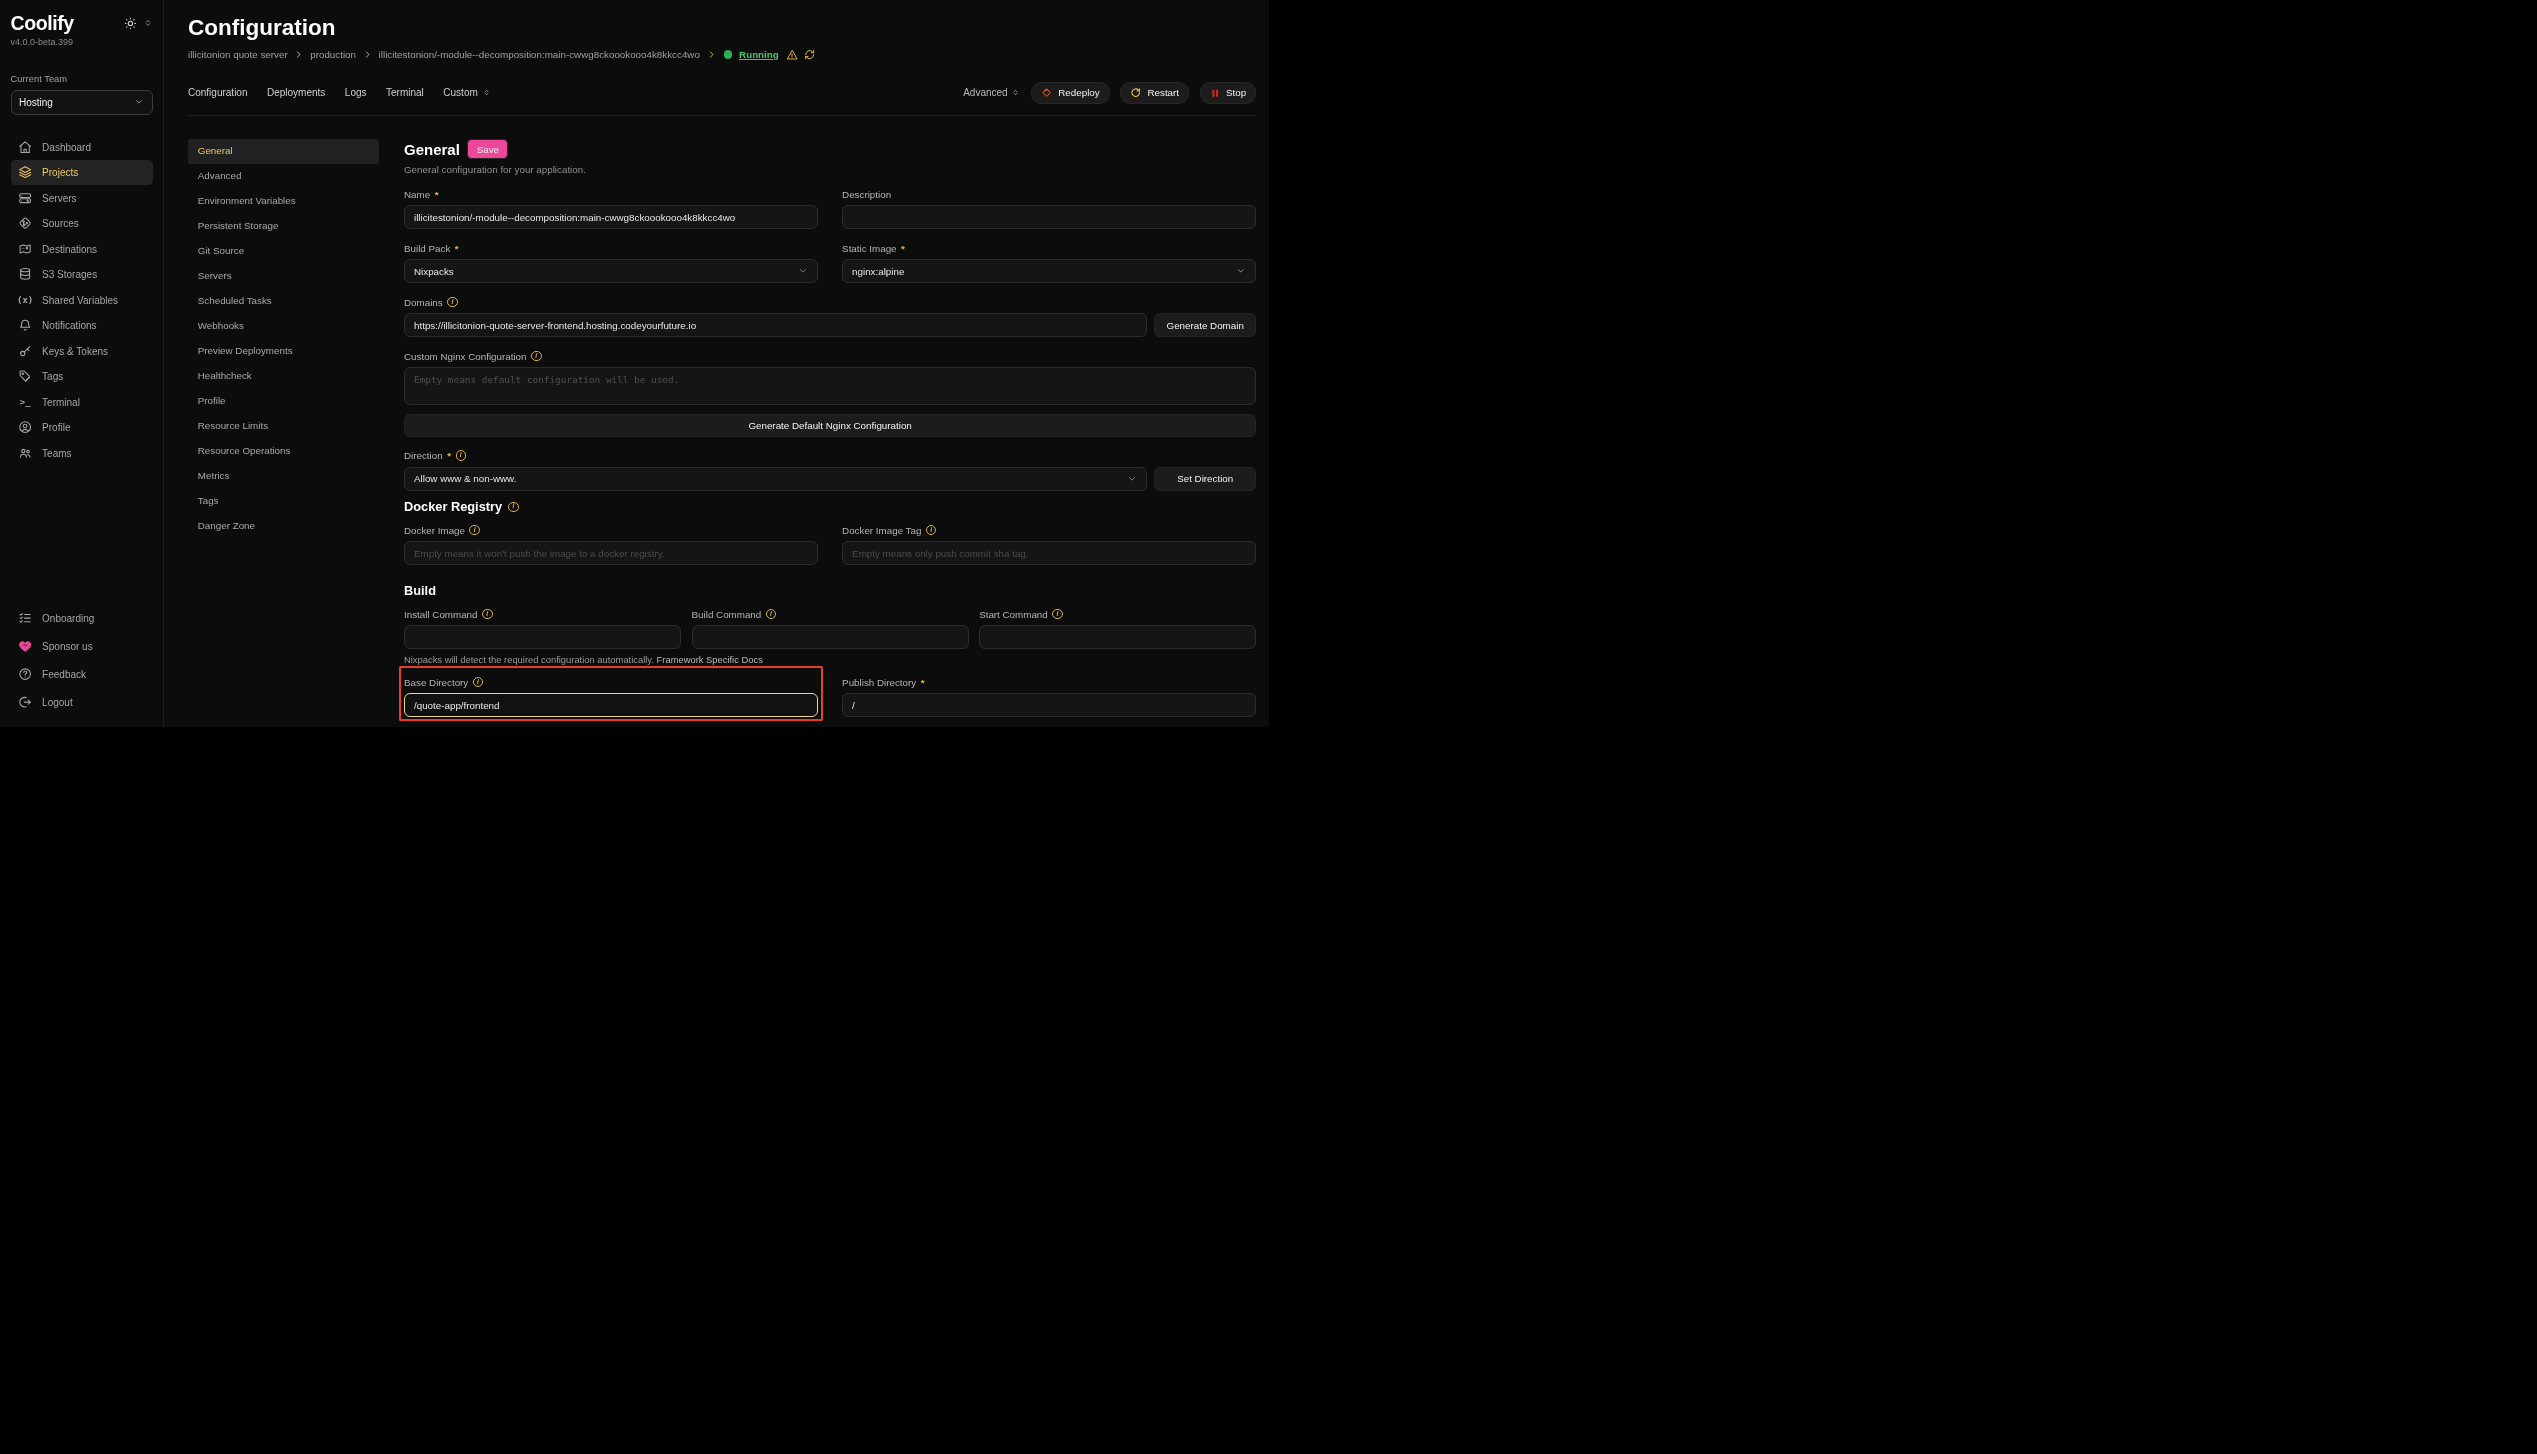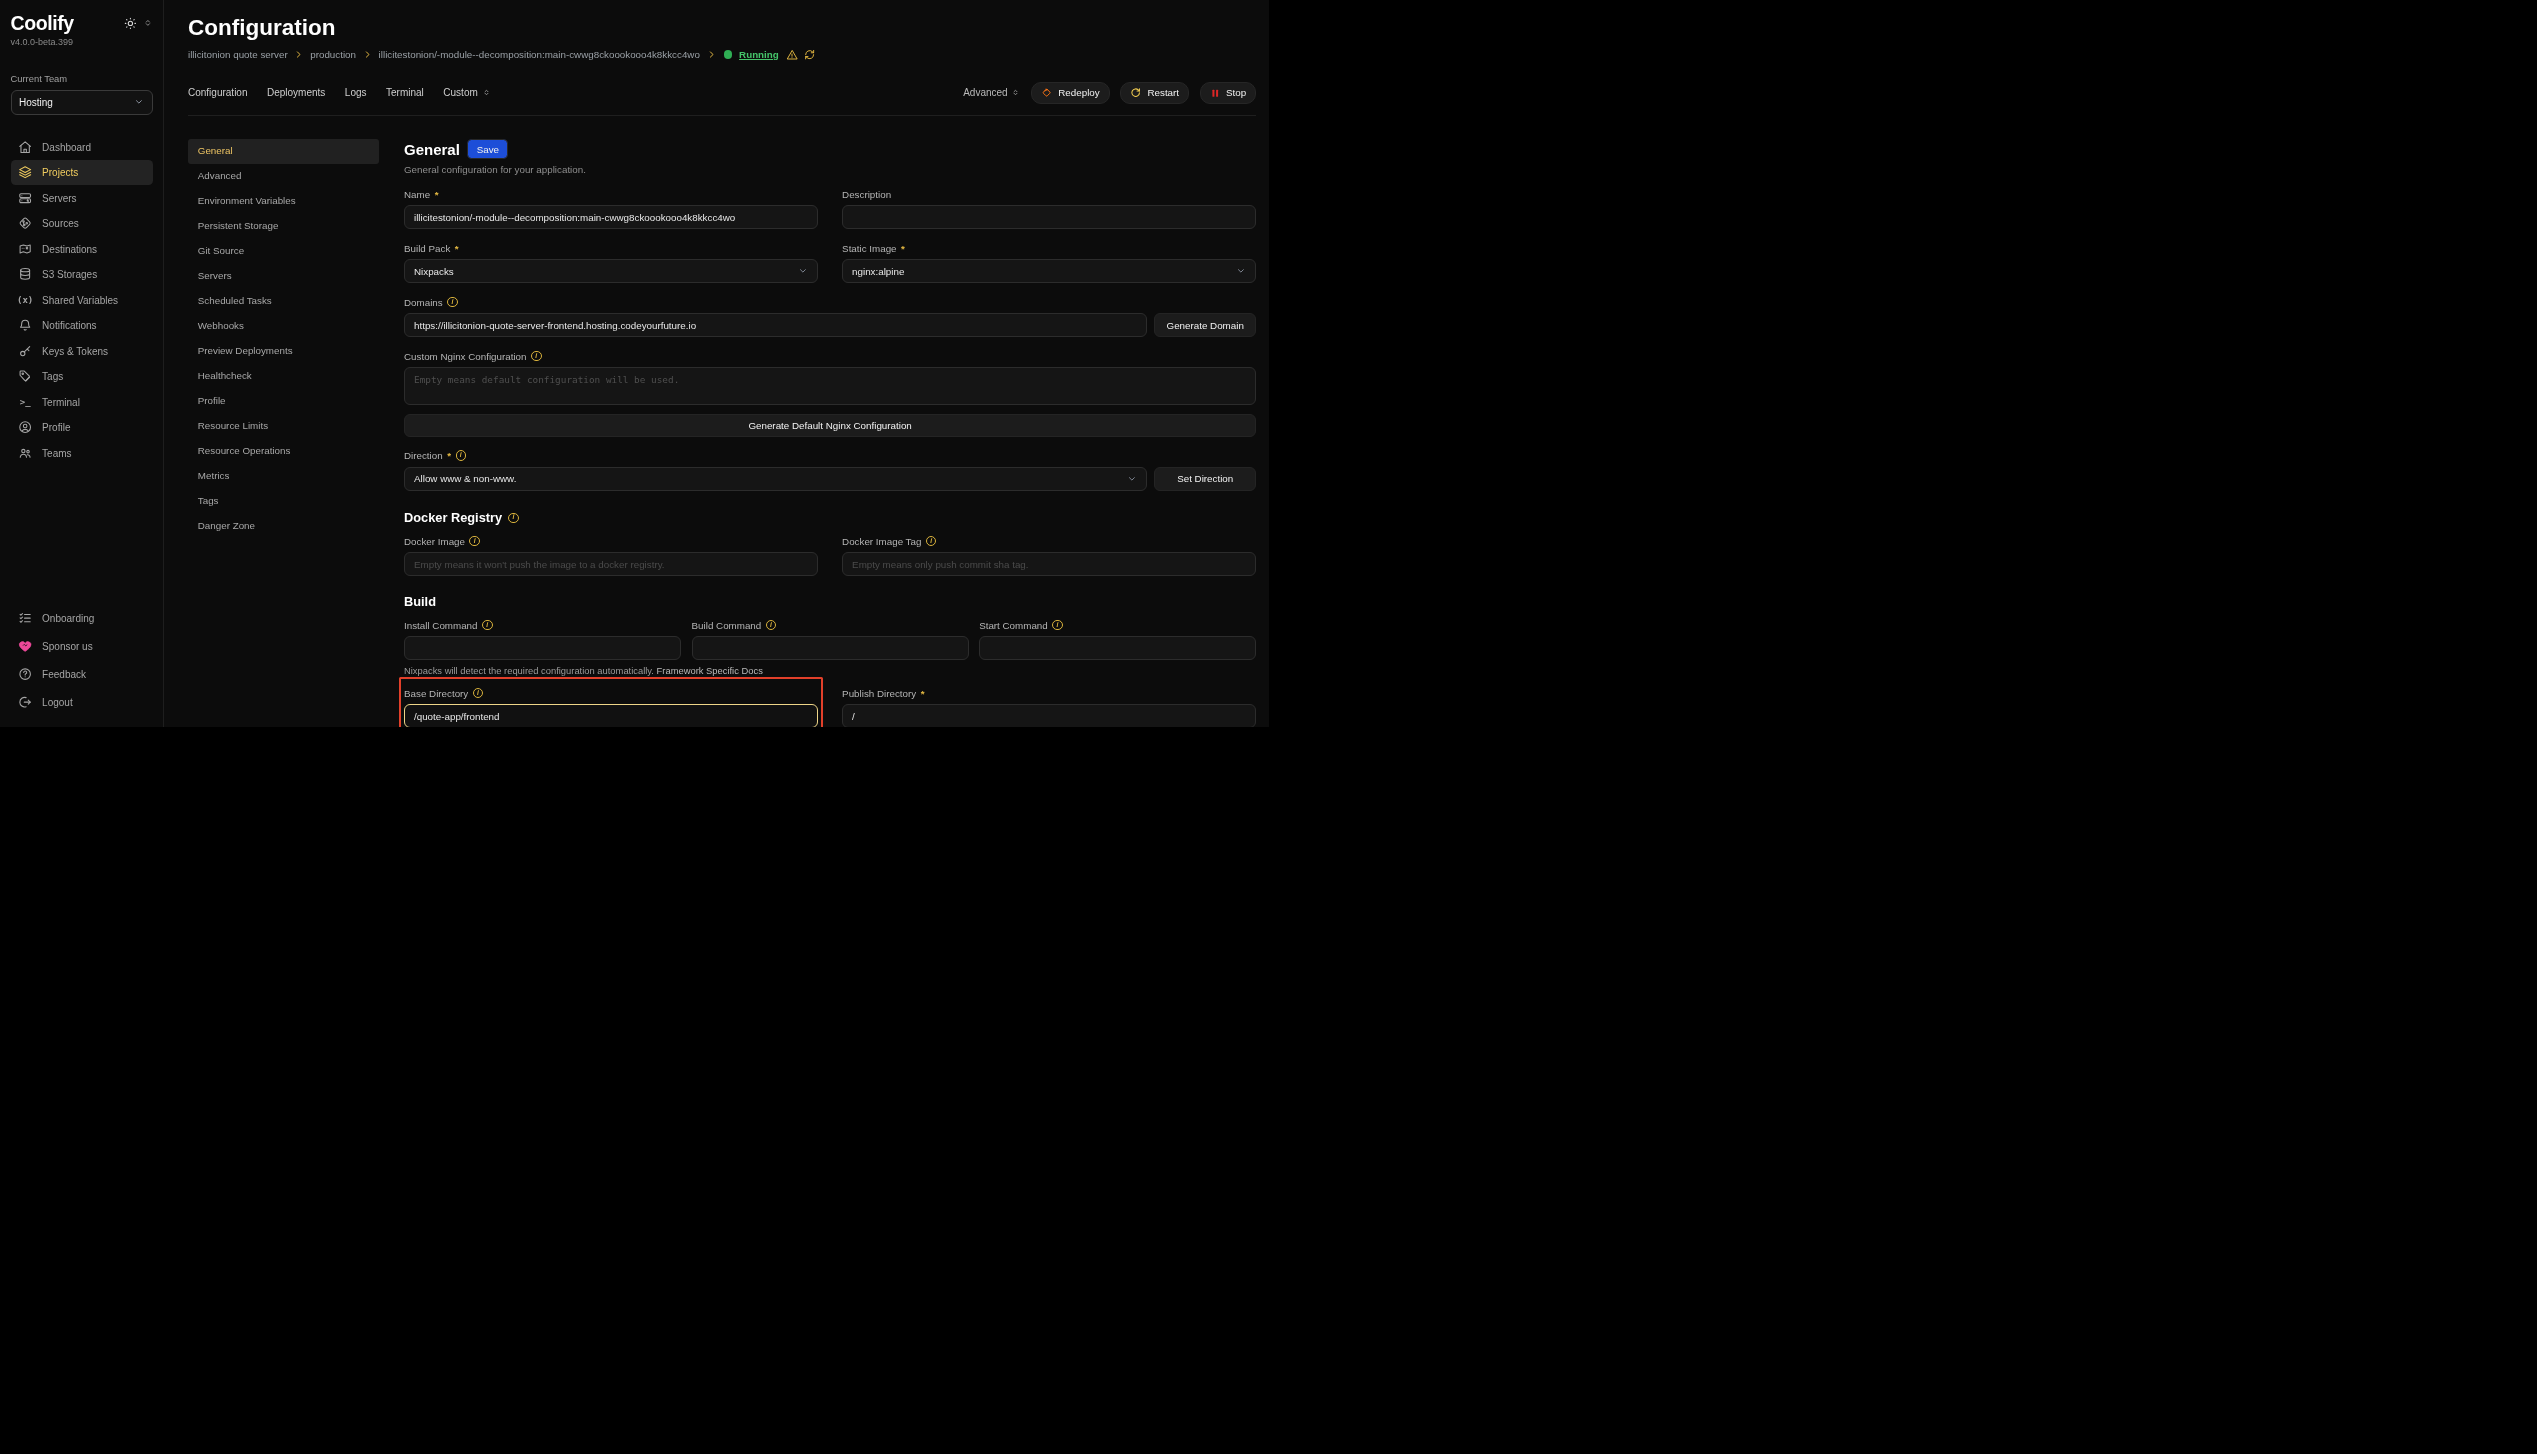--- a/index.html
+++ b/index.html
@@ -63,21 +63,21 @@
   }
 
   .content { display:flex; margin-top:18px; flex:1; min-height:0; }
   .subnav { width:191px; min-width:191px; display:flex; flex-direction:column; margin-top:4.5px; }
   .subnav-item { padding:6px 9.8px; font-size:9.8px; color:#a8a8a8; border-radius:3px; cursor:pointer; height:25px; }
   .subnav-item.active { background:#212121; color:#edc464; }
 
   .form { flex:1; margin-left:25px; margin-top:4.5px; min-width:0; }
   .sec-head { display:flex; align-items:center; gap:7.5px; height:21px; }
   .sec-head h2 { font-size:15px; font-weight:700; color:#fff; }
-  .save-btn { height:20px; padding:0 8.3px; background:#1d4ed8; border:0.8px solid #272727; border-radius:4.5px; color:#f0f0f0; font-size:9.8px; cursor:pointer; display:flex; align-items:center; }
+  .save-btn { height:20px; padding:0 8.3px; background:#ec4899; border:0.8px solid #272727; border-radius:4.5px; color:#f0f0f0; font-size:9.8px; cursor:pointer; display:flex; align-items:center; }
   .subtitle { font-size:9.8px; color:#8f8f8f; margin-top:4.5px; margin-bottom:12px; }
 
   .row2 { display:grid; grid-template-columns:1fr 1fr; column-gap:24px; }
   .row3 { display:grid; grid-template-columns:1fr 1fr 1fr; column-gap:10.5px; }
   .grp { margin-bottom:12px; }
   .lbl { display:flex; align-items:center; gap:4.5px; font-size:9.8px; color:#b5b5b5; height:13.5px; margin-bottom:4.5px; white-space:nowrap; }
   .req { color:#e5b942; font-weight:700; }
   .info {
     width:10.5px; height:10.5px; border:1.1px solid #d9b23c; border-radius:50%;
     color:#d9b23c; font-size:6.8px; font-weight:700; line-height:1;
@@ -495,21 +495,21 @@
 
         <div class="grp">
           <div class="lbl">
               <span>Custom Nginx Configuration</span>
               <span class="info">i</span>
             </div>
           <textarea class="ta" placeholder="Empty means default configuration will be used." style=""></textarea>
           <button class="wide-btn">Generate Default Nginx Configuration</button>
         </div>
 
-        <div class="grp" style="margin-bottom:18px;">
+        <div class="grp" style="margin-bottom:7px;">
           <div class="lbl">
               <span>Direction</span>
               <span class="req">*</span>
               <span class="info">i</span>
             </div>
           <div class="inline-btn-row">
             <div class="sel">
               <span>Allow www &amp; non-www.</span>
               <span class="chev">
                   <svg width="9.8" height="9.8" viewBox="0 0 24 24" fill="none" stroke="currentColor" stroke-width="2.2" stroke-linecap="round" stroke-linejoin="round">

